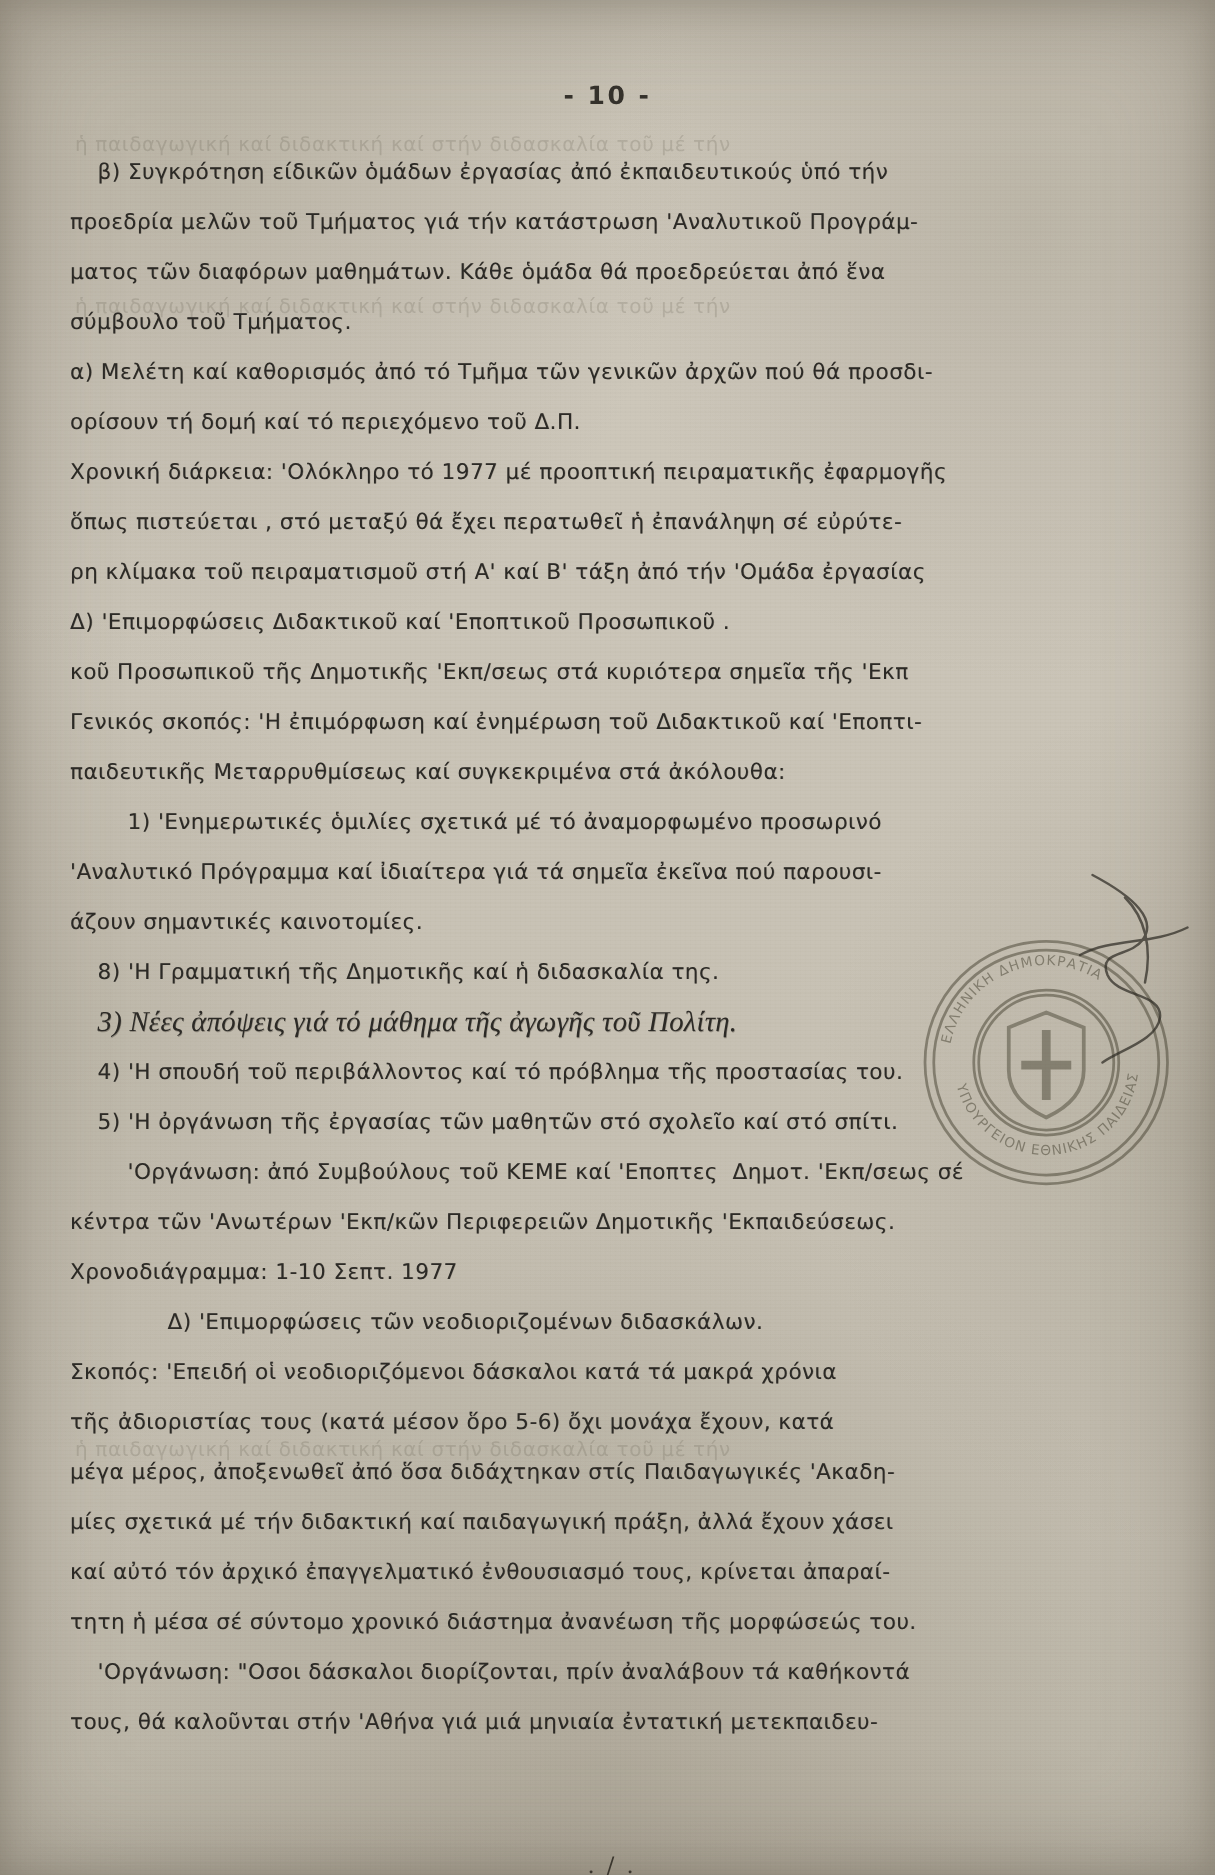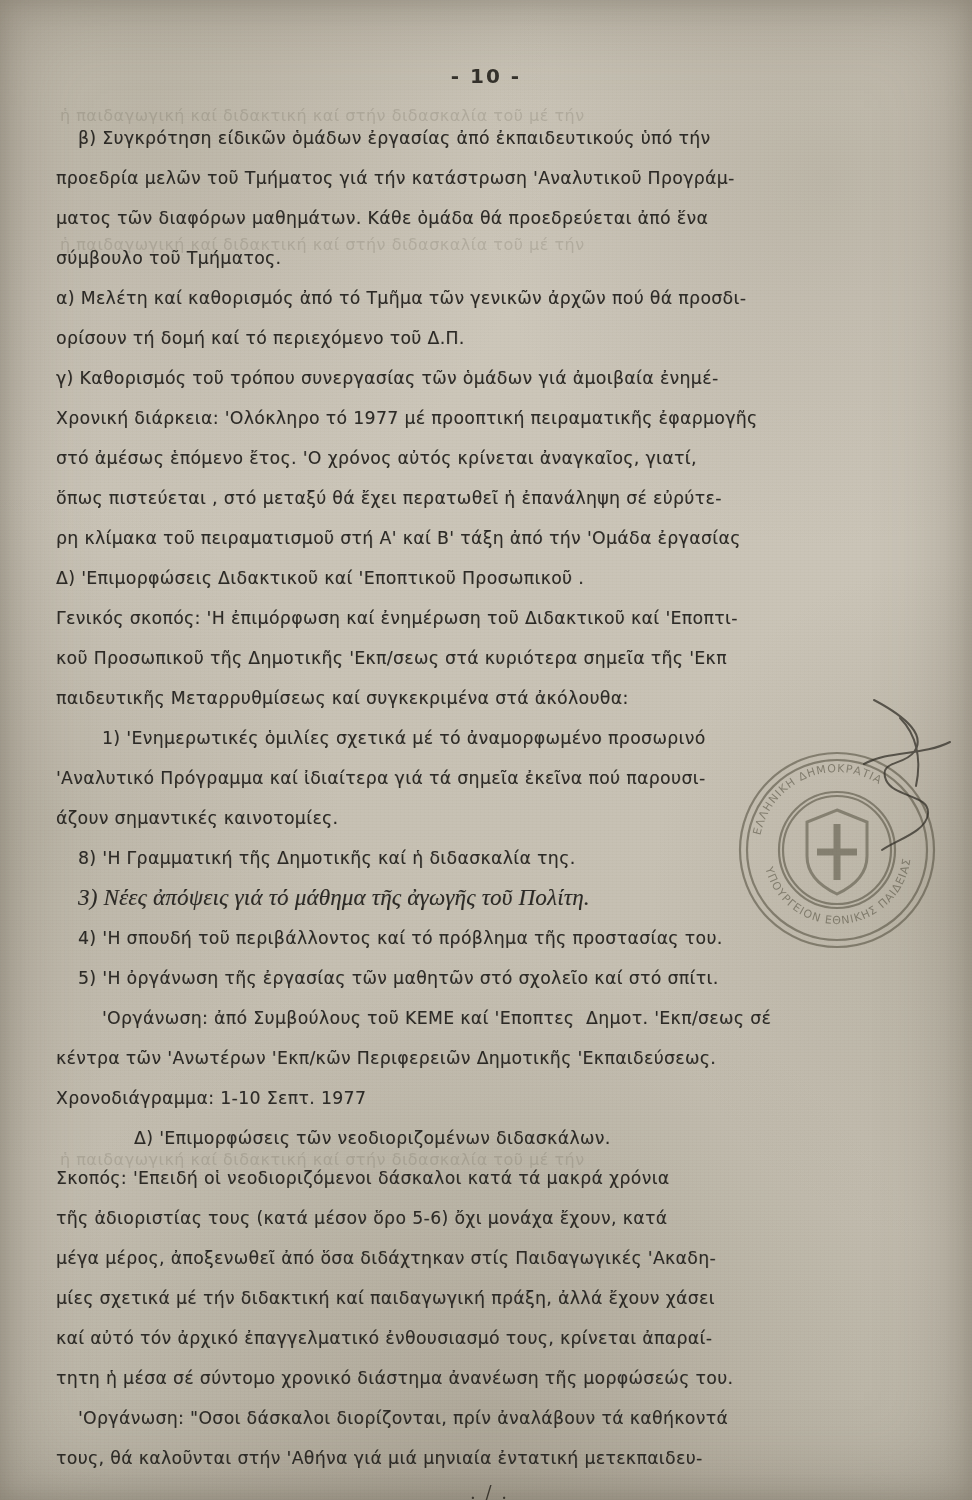--- a/index.html
+++ b/index.html
@@ -163,28 +163,26 @@
 
     <div class="page-number">- 10 -</div>
 
     <div class="body-block">
       <span class="tw line indent-1">β) Συγκρότηση είδικῶν ὁμάδων ἐργασίας ἀπό ἐκπαιδευτικούς ὑπό τήν</span>
       <span class="tw line">προεδρία μελῶν τοῦ Τμήματος γιά τήν κατάστρωση 'Αναλυτικοῦ Προγράμ-</span>
       <span class="tw line">ματος τῶν διαφόρων μαθημάτων. Κάθε ὁμάδα θά προεδρεύεται ἀπό ἕνα</span>
       <span class="tw line">σύμβουλο τοῦ Τμήματος.</span>
       <span class="tw line">α) Μελέτη καί καθορισμός ἀπό τό Τμῆμα τῶν γενικῶν ἀρχῶν πού θά προσδι-</span>
       <span class="tw line">ορίσουν τή δομή καί τό περιεχόμενο τοῦ Δ.Π.</span>
-      <span class="tw line">γ) Καθορισμός τοῦ τρόπου συνεργασίας τῶν ὁμάδων γιά ἀμοιβαία ἐνημέ-</span>
       <span class="tw line">Χρονική διάρκεια: 'Ολόκληρο τό 1977 μέ προοπτική πειραματικῆς ἐφαρμογῆς</span>
-      <span class="tw line">στό ἀμέσως ἑπόμενο ἔτος. 'Ο χρόνος αὐτός κρίνεται ἀναγκαῖος, γιατί,</span>
       <span class="tw line">ὅπως πιστεύεται , στό μεταξύ θά ἔχει περατωθεῖ ἡ ἐπανάληψη σέ εὐρύτε-</span>
       <span class="tw line">ρη κλίμακα τοῦ πειραματισμοῦ στή Α' καί Β' τάξη ἀπό τήν 'Ομάδα ἐργασίας</span>
       <span class="tw line underline">Δ) 'Επιμορφώσεις Διδακτικοῦ καί 'Εποπτικοῦ Προσωπικοῦ .</span>
+      <span class="tw line">κοῦ Προσωπικοῦ τῆς Δημοτικῆς 'Εκπ/σεως στά κυριότερα σημεῖα τῆς 'Εκπ</span>
       <span class="tw line">Γενικός σκοπός: 'Η ἐπιμόρφωση καί ἐνημέρωση τοῦ Διδακτικοῦ καί 'Εποπτι-</span>
-      <span class="tw line">κοῦ Προσωπικοῦ τῆς Δημοτικῆς 'Εκπ/σεως στά κυριότερα σημεῖα τῆς 'Εκπ</span>
       <span class="tw line">παιδευτικῆς Μεταρρυθμίσεως καί συγκεκριμένα στά ἀκόλουθα:</span>
       <span class="tw line indent-2">1) 'Ενημερωτικές ὁμιλίες σχετικά μέ τό ἀναμορφωμένο προσωρινό</span>
       <span class="tw line">'Αναλυτικό Πρόγραμμα καί ἰδιαίτερα γιά τά σημεῖα ἐκεῖνα πού παρουσι-</span>
       <span class="tw line">άζουν σημαντικές καινοτομίες.</span>
       <span class="tw line indent-1">8) 'Η Γραμματική τῆς Δημοτικῆς καί ἡ διδασκαλία της.</span>
       <span class="tw line indent-1 hand">3) Νέες ἀπόψεις γιά τό μάθημα τῆς ἀγωγῆς τοῦ Πολίτη.</span>
       <span class="tw line indent-1">4) 'Η σπουδή τοῦ περιβάλλοντος καί τό πρόβλημα τῆς προστασίας του.</span>
       <span class="tw line indent-1">5) 'Η ὀργάνωση τῆς ἐργασίας τῶν μαθητῶν στό σχολεῖο καί στό σπίτι.</span>
       <span class="tw line indent-2">'Οργάνωση: ἀπό Συμβούλους τοῦ ΚΕΜΕ καί 'Εποπτες  Δημοτ. 'Εκπ/σεως σέ</span>
       <span class="tw line">κέντρα τῶν 'Ανωτέρων 'Εκπ/κῶν Περιφερειῶν Δημοτικῆς 'Εκπαιδεύσεως.</span>

